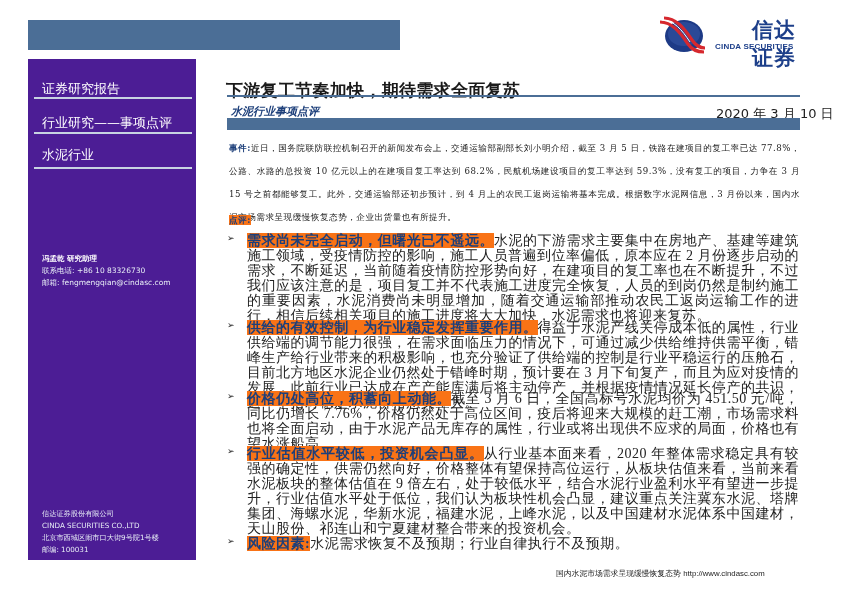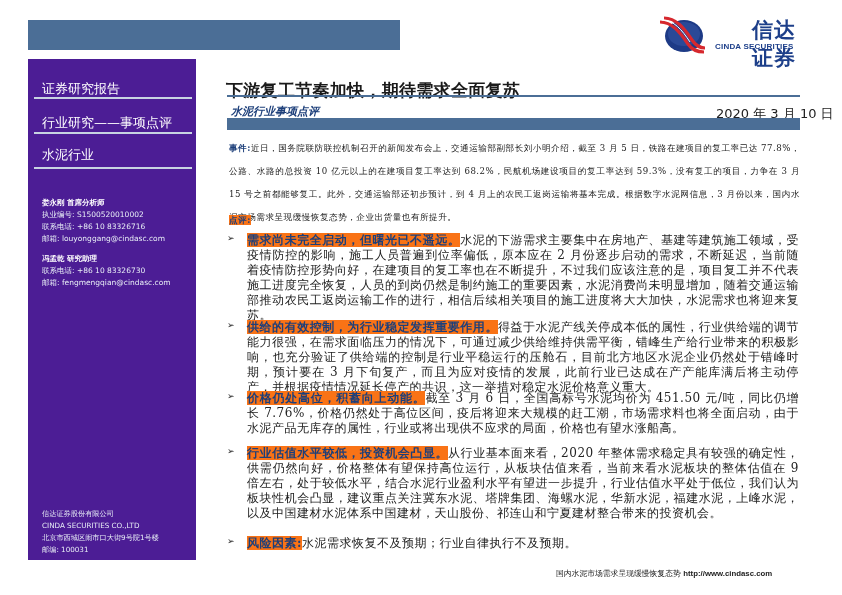--- a/index.html
+++ b/index.html
@@ -25,24 +25,24 @@
   .subtitle { position: absolute; left: 231px; top: 104px; font-weight: bold; font-style: italic; font-size: 11px; color: #1d3f7a; }
   .date { position: absolute; left: 716px; top: 105px; font-family: "DejaVu Sans", sans-serif; font-size: 13px; color: #222; }
   .sub-bar { position: absolute; left: 227px; top: 118px; width: 573px; height: 12px; background: #4b6e96; }
 
   .body-text { position: absolute; left: 229px; width: 571px; font-size: 8.6px; line-height: 23px; color: #222; text-align: justify; letter-spacing: 0.5px; }
   .lbl { font-weight: bold; color: #1d3f7a; background: #f97316; }
   .lbl-plain { font-weight: bold; color: #1d3f7a; }
 
   .bullet { position: absolute; left: 227px; width: 573px; }
   .bullet .arrow { position: absolute; left: 0; top: 0; font-size: 9px; color: #222; }
-  .bullet .txt { position: absolute; left: 20px; width: 552px; font-size: 12px; line-height: 15px; text-align: justify; letter-spacing: 0.5px; }
+  .bullet .txt { position: absolute; left: 20px; width: 552px; font-size: 14px; line-height: 15px; text-align: justify; letter-spacing: 0.5px; font-family: Liberation Serif, serif; }
 
   .footer { position: absolute; left: 556px; top: 568px; font-size: 7.8px; color: #222; }
-  .footer .url { font-family: "Liberation Sans", sans-serif; font-weight: bold; }
+  .footer .url { font-family: "Liberation Sans", sans-serif; }
 </style>
 </head>
 <body>
 
 <div style="position:absolute;left:28px;top:20px;width:372px;height:30px;background:#4b6e96;"></div>
 
 <div class="logo">
   <svg width="48" height="40" viewBox="0 0 48 40" style="position:absolute;left:0;top:0;">
     <ellipse cx="26" cy="22" rx="19" ry="16" fill="#1d3a86"></ellipse>
     <ellipse cx="26" cy="20" rx="16" ry="12" fill="#3454a4" opacity="0.6"></ellipse>
@@ -55,26 +55,20 @@
 </div>
 
 <div class="sidebar">
   <div class="sb-cat" style="top:21px;">证券研究报告</div>
   <div class="sb-line" style="top:38px;"></div>
   <div class="sb-cat" style="top:55px;">行业研究——事项点评</div>
   <div class="sb-line" style="top:73px;"></div>
   <div class="sb-cat" style="top:87px;">水泥行业</div>
   <div class="sb-line" style="top:108px;"></div>
 
-  <div class="analyst" style="top:138px;">
-    <div class="nm">娄永刚  首席分析师</div>
-    <div>执业编号: S1500520010002</div>
-    <div>联系电话: +86 10 83326716</div>
-    <div>邮箱: louyonggang@cindasc.com</div>
-  </div>
 
   <div class="analyst" style="top:194px;">
     <div class="nm">冯孟乾  研究助理</div>
     <div>联系电话: +86 10 83326730</div>
     <div>邮箱: fengmengqian@cindasc.com</div>
   </div>
 
   <div class="company" style="top:449px;">
     <div>信达证券股份有限公司</div>
     <div>CINDA SECURITIES CO.,LTD</div>

